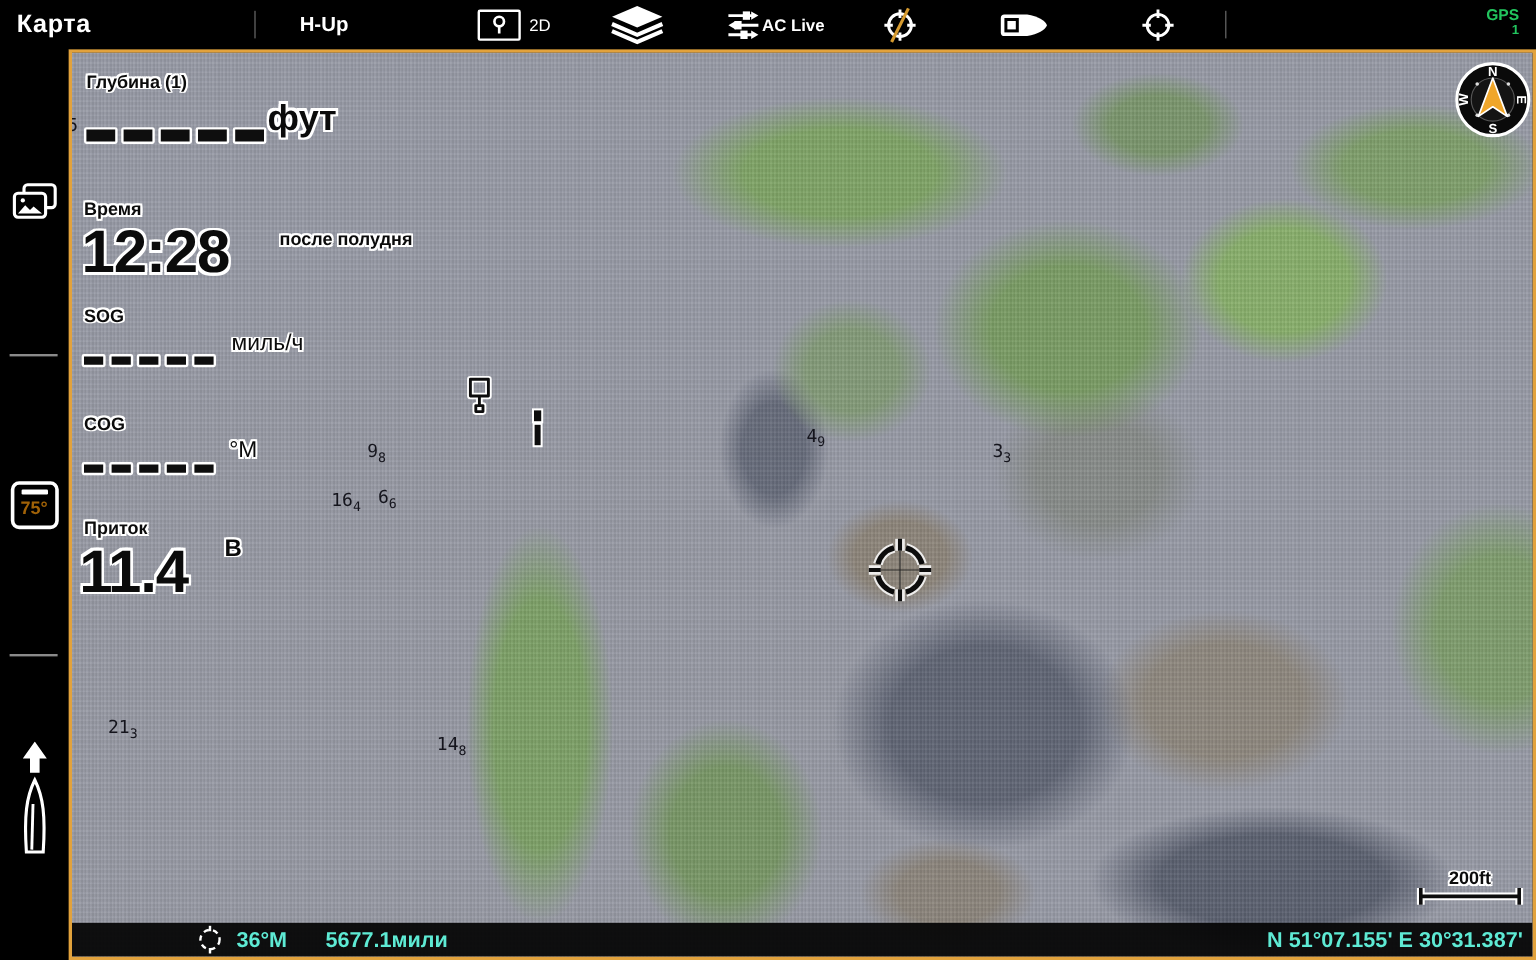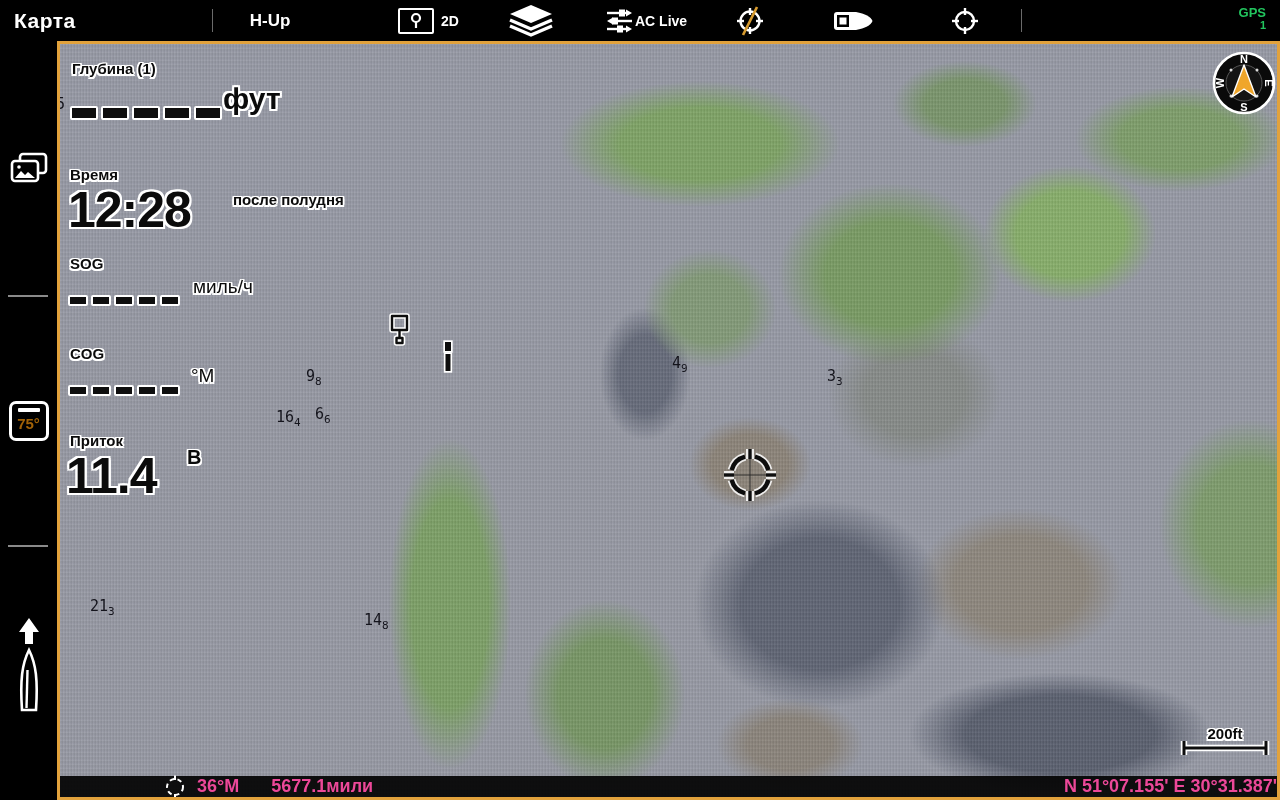--- a/index.html
+++ b/index.html
@@ -14,21 +14,21 @@
     position:absolute; left:0; top:0; width:1280px; height:41px;
     background:#000; color:#fff; z-index:30;
   }
   .topbar .t-item { position:absolute; top:0; height:41px; display:flex; align-items:center; }
   .app-title { left:14px; font-size:21px; font-weight:bold; letter-spacing:.5px; }
   .vdiv { position:absolute; top:9px; width:1px; height:23px; background:#6a6a6a; }
   .hup { left:240px; width:60px; justify-content:center; font-size:17px; font-weight:bold; }
   .btn2d { left:398px; gap:7px; }
   .box2d { width:36px; height:26px; border:2px solid #fff; border-radius:2px;
            display:flex; align-items:center; justify-content:center; }
-  .lbl2d { font-size:14px; font-weight:bold; }
+  .lbl2d { font-size:14px; font-weight:normal; }
   .layersbtn { left:505px; }
   .aclive { left:606px; gap:2px; }
   .aclbl { font-size:14px; font-weight:bold; }
   .icon-slash { left:733px; } .icon-boat { left:832px; } .icon-target { left:949px; }
   .gpswrap { position:absolute; right:14px; top:6px; text-align:right; line-height:13px; color:#22c55e; }
   .gpslbl { font-size:13px; font-weight:bold; }
   .gpscnt { font-size:11px; font-weight:bold; }
   
   .sidebar { position:absolute; left:0; top:41px; width:57px; height:759px; background:#000; z-index:25; }
   .sb-item { position:absolute; left:0; width:57px; display:flex; justify-content:center; }
@@ -86,27 +86,27 @@
   .dash.big { width:28px; height:14px; }
   .dash.small { width:20px; height:11px; }
   .supv { font-size:20px; font-weight:800; }
   
   .sounding { position:absolute; font-family:"DejaVu Sans Mono", monospace;
     color:#14141c; white-space:nowrap; line-height:1; }
   .sounding b { font-size:15px; font-weight:normal; }
   .sounding sub { font-size:11px; vertical-align:-4px; }
   
   .statusbar {
-    position:absolute; left:0; right:0; bottom:0; height:21px;
-    background:rgba(5,5,5,.94); color:#ec4899; display:flex; align-items:center;
+    position:absolute; left:0; right:0; bottom:0; height:28px;
+    background:rgba(5,5,5,.94); color:#5eead4; display:flex; align-items:center;
     font-size:18px; font-weight:bold; z-index:20;
   }
   .sb-left { display:flex; align-items:center; gap:10px; margin-left:103px; }
   .sb-dist { margin-left:22px; }
-  .sb-right { margin-left:auto; margin-right:0; }
+  .sb-right { margin-left:auto; margin-right:8px; }
   .scalewrap { position:absolute; right:6px; bottom:36px; width:92px; text-align:center; z-index:15; }
 </style>
 </head>
 <body>
 
 <div class="screen">
 
   <div class="topbar">
     <div class="t-item app-title">Карта</div>
     <div class="vdiv" style="left:212px"></div>

